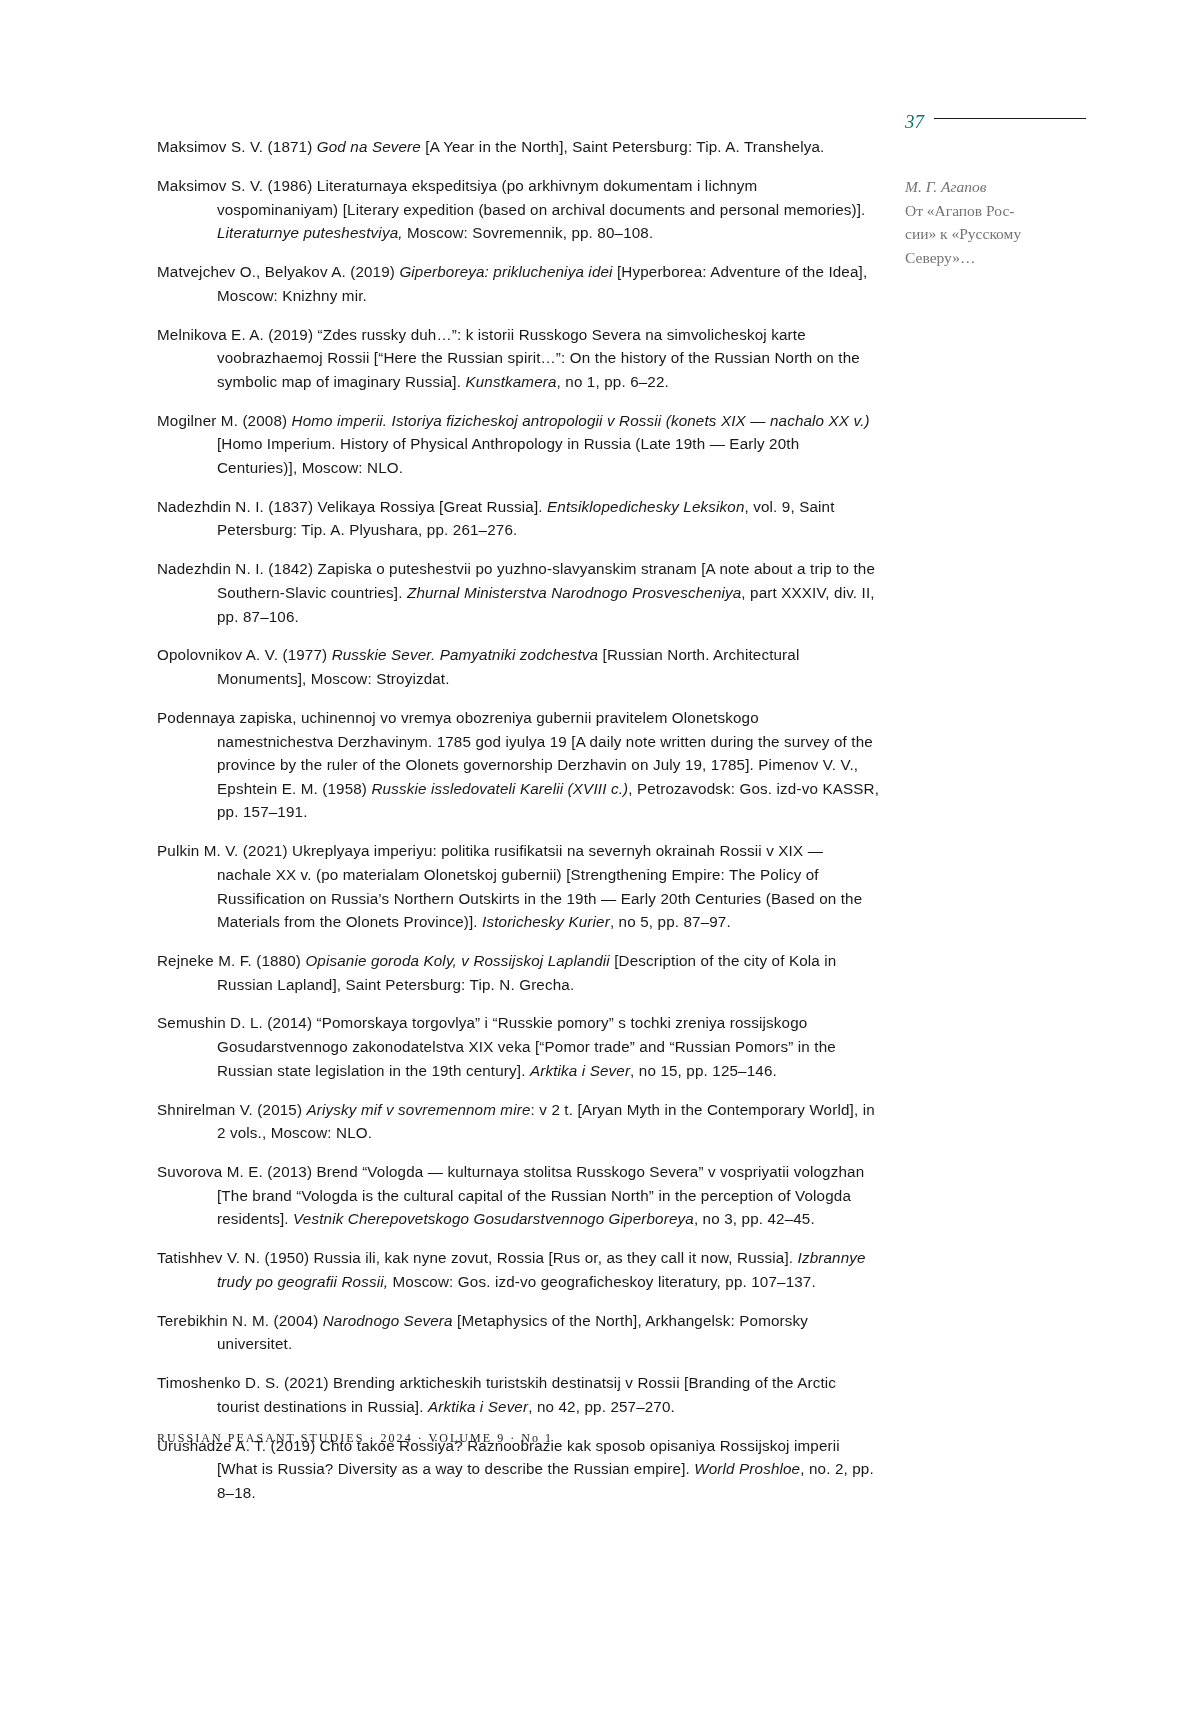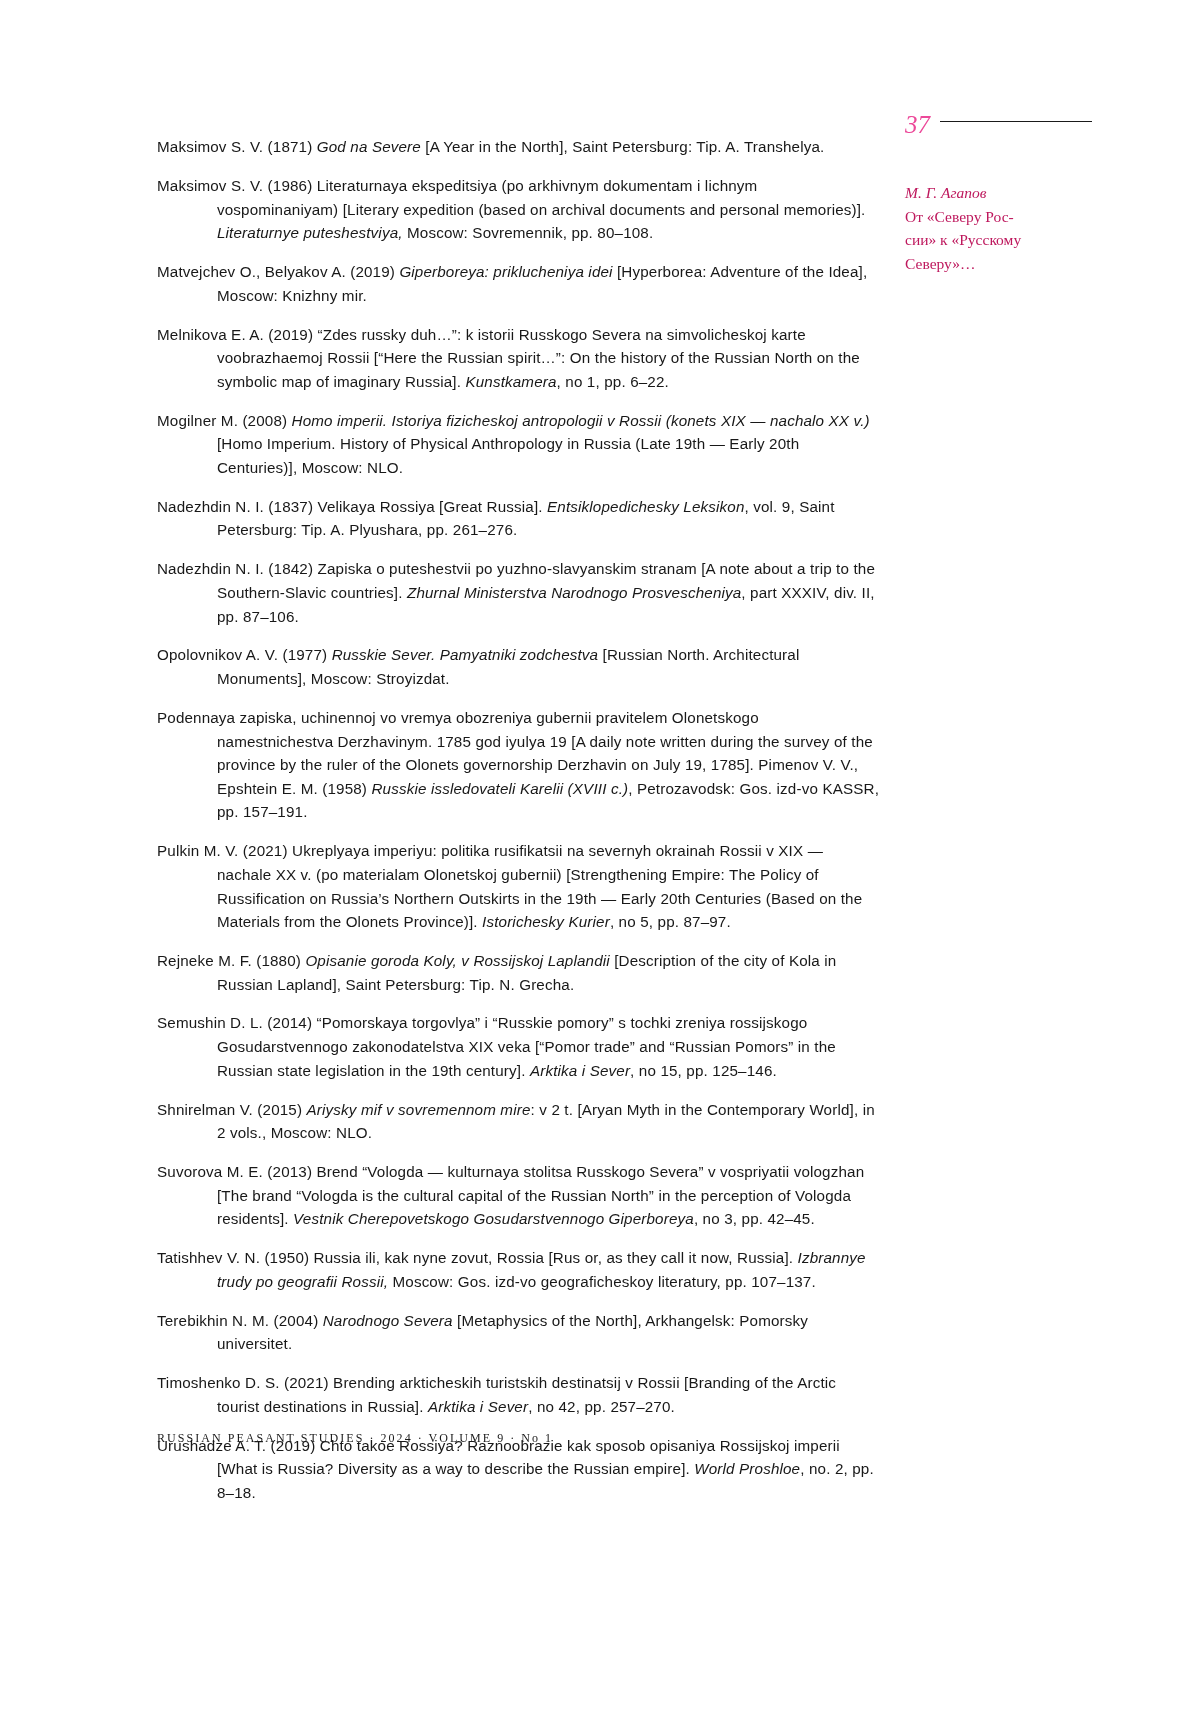--- a/index.html
+++ b/index.html
@@ -20,41 +20,41 @@
   
   .margin-block {
     position: absolute;
     left: 905px;
     top: 112px;
     width: 200px;
   }
   .page-number {
     font-family: "Liberation Serif", serif;
     font-style: italic;
-    font-size: 25px;
-    color: #ec4899;
+    font-size: 19px;
+    color: #0f766e;
     line-height: 1;
     display: inline-block;
     vertical-align: middle;
   }
   .page-number-rule {
     display: inline-block;
     vertical-align: middle;
     width: 152px;
     height: 1px;
     background: #1a1a1a;
     margin-left: 10px;
     margin-bottom: 6px;
   }
   .running-head {
     margin-top: 44px;
     font-family: "Liberation Serif", serif;
     font-size: 15.5px;
     line-height: 1.52;
-    color: #be185d;
+    color: #737373;
     width: 160px;
   }
   .running-head .rh-author {
     font-style: italic;
   }
 
   
   .biblio {
     position: absolute;
     left: 157px;
@@ -89,21 +89,21 @@
 <body>
 
 <div class="page">
 
   <div class="margin-block">
     <div>
       <span class="page-number">37</span><span class="page-number-rule"></span>
     </div>
     <div class="running-head">
       <div class="rh-author">М. Г. Агапов</div>
-      <div>От «Северу Рос-</div>
+      <div>От «Агапов Рос-</div>
       <div>сии» к «Русскому</div>
       <div>Северу»…</div>
     </div>
   </div>
 
   <div class="biblio">
       <p class="ref">Maksimov S. V. (1871) <i>God na Severe</i> [A Year in the North], Saint Petersburg: Tip. A. Transhelya.</p>
       <p class="ref">Maksimov S. V. (1986) Literaturnaya ekspeditsiya (po arkhivnym dokumentam i lichnym vospominaniyam) [Literary expedition (based on archival documents and personal memories)]. <i>Literaturnye puteshestviya,</i> Moscow: Sovremennik, pp. 80–108.</p>
       <p class="ref">Matvejchev O., Belyakov A. (2019) <i>Giperboreya: priklucheniya idei</i> [Hyperborea: Adventure of the Idea], Moscow: Knizhny mir.</p>
       <p class="ref">Melnikova E. A. (2019) “Zdes russky duh…”: k istorii Russkogo Severa na simvolicheskoj karte voobrazhaemoj Rossii [“Here the Russian spirit…”: On the history of the Russian North on the symbolic map of imaginary Russia]. <i>Kunstkamera</i>, no 1, pp. 6–22.</p>

